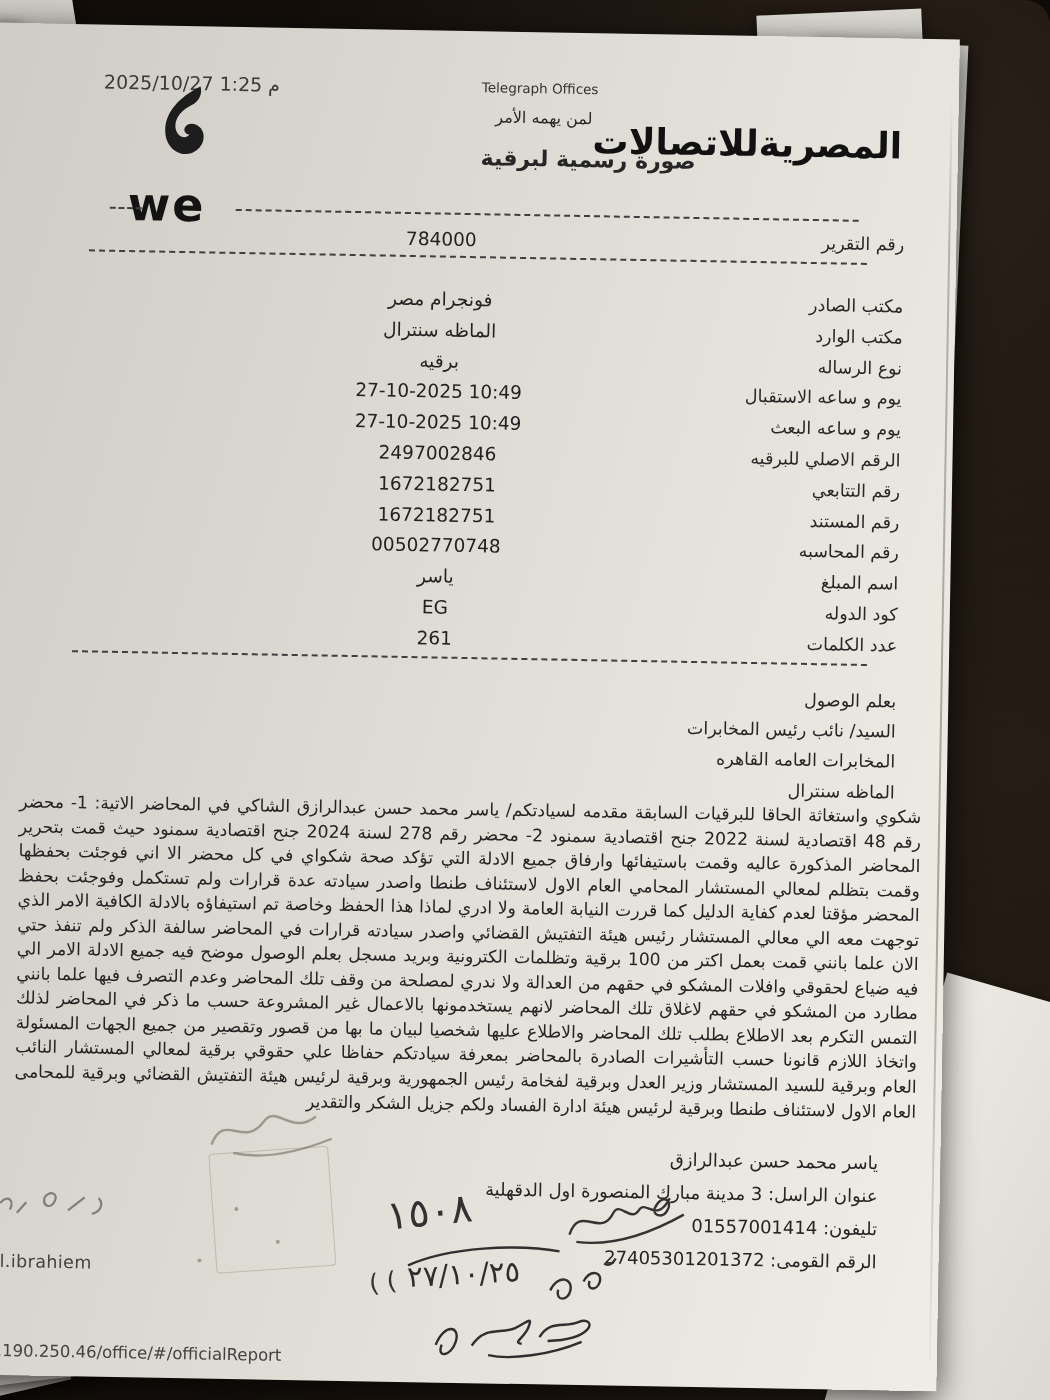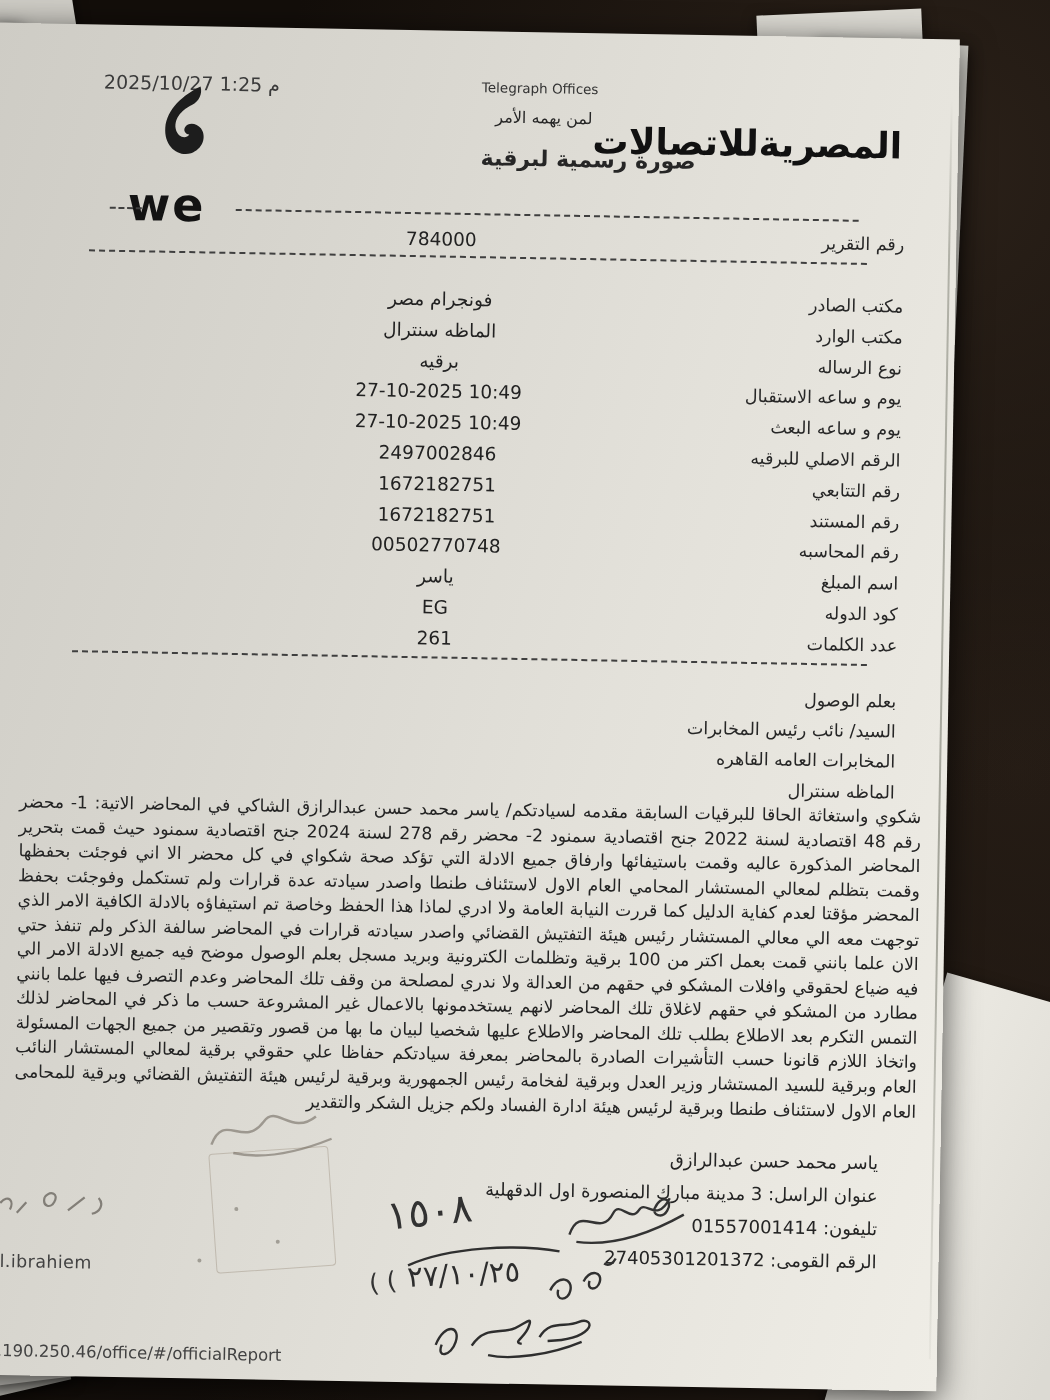--- a/index.html
+++ b/index.html
@@ -4,21 +4,21 @@
 <style>
   html,body{margin:0;padding:0;background:#0e0a07;}
   body{width:1050px;height:1400px;position:relative;overflow:hidden;
        font-family:"DejaVu Sans",sans-serif;}
   .scene{position:absolute;inset:0;
     background:
       radial-gradient(circle at 88% 12%, #2b2119 0%, rgba(43,33,25,0) 42%),
       radial-gradient(circle at 97% 55%, #251c15 0%, rgba(37,28,21,0) 38%),
       radial-gradient(circle at 80% 88%, #281e16 0%, rgba(40,30,22,0) 45%),
       radial-gradient(circle at 10% 60%, #1c1410 0%, rgba(28,20,16,0) 50%),
-      #130e0a;}
+      #130e0a; border-radius: 25px;}
   .sheet{position:absolute;background:#d5d3cc;box-shadow:0 3px 14px rgba(0,0,0,.55);}
   .sheet-tr{left:760px;top:12px;width:165px;height:170px;transform:rotate(-2.5deg);background:#dad8d1;}
   .sheet-right{left:802px;top:42px;width:150px;height:640px;transform:rotate(2.6deg);
      background:#d2d0c9;border-left:2px solid #a9a79f;}
   .sheet-brwedge{left:878px;top:1005px;width:300px;height:460px;transform:rotate(16deg);
      background:linear-gradient(100deg,#eceae3,#dcdad3 70%);}
   .sheet-tl{left:-38px;top:-28px;width:115px;height:125px;transform:rotate(-9deg);background:#cfcdc6;}
   .sliver1{left:-10px;top:22px;width:30px;height:118px;transform:rotate(3deg);background:#c8c6bf;}
   .sliver2{left:-12px;top:218px;width:28px;height:80px;transform:rotate(2deg);background:#c4c2bb;}
   .sliver3{left:-14px;top:582px;width:30px;height:128px;transform:rotate(4deg);background:#cbc9c2;}

